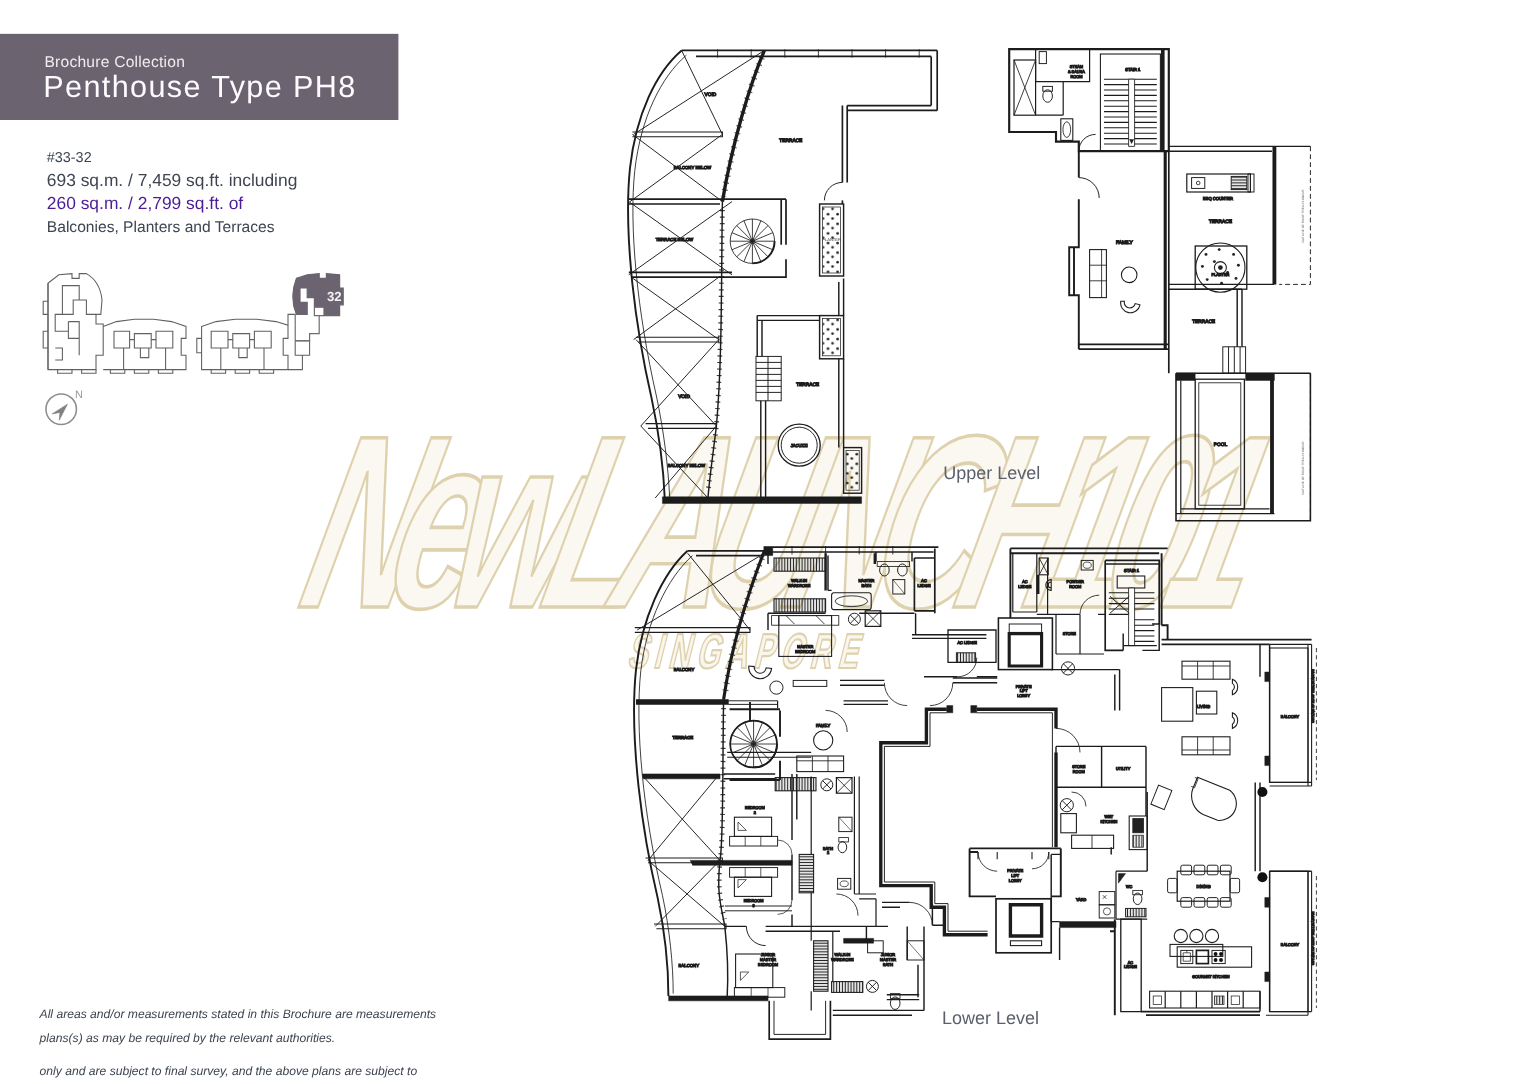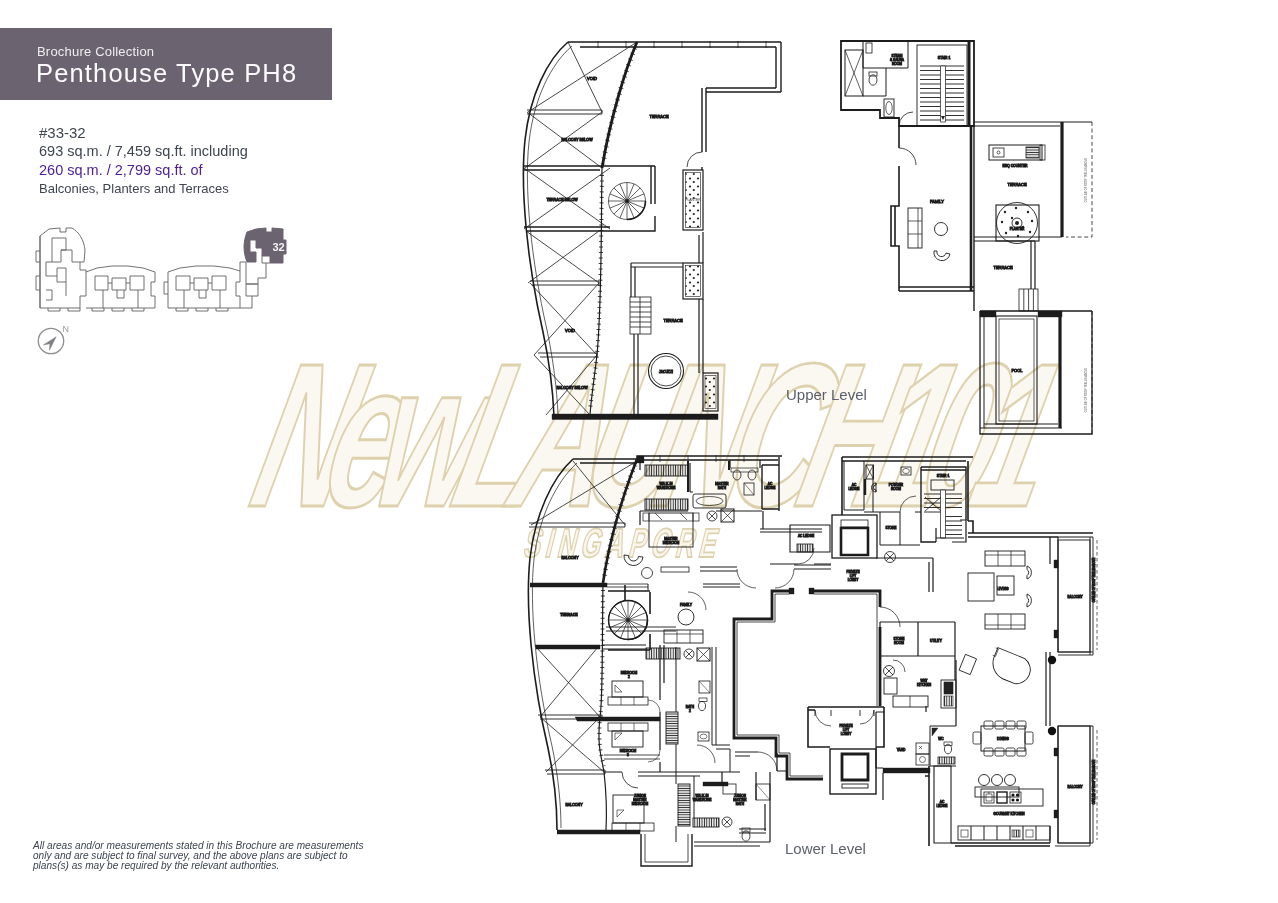--- a/index.html
+++ b/index.html
@@ -17,35 +17,35 @@
     <text x="1066" y="557" font-size="41" font-weight="bold" fill="#faf6ec" stroke="#dbcda5" stroke-width="1.8" letter-spacing="9" transform="scale(0.62,1)" textLength="319">SINGAPORE</text>
   </g>
 </svg>
 
 <div class="abs" style="left:0;top:28px;width:332px;height:72px;background:#6c6370"></div>
 
 <div class="abs" style="left:37px;top:44px;color:#efedf0;font-size:13px;letter-spacing:.2px">Brochure Collection</div>
 
 <div class="abs" style="left:36px;top:59px;color:#fcfbfd;font-size:25.5px;letter-spacing:1.15px">Penthouse Type PH8</div>
 
-<div class="abs" style="left:39px;top:124px;color:#3e4551;font-size:15px">#33-32</div>
+<div class="abs" style="left:39px;top:124px;color:#3e4551;font-size:12px">#33-32</div>
 
 <div class="abs" style="left:39px;top:143px;color:#3e4551;font-size:14.5px">693 sq.m. / 7,459 sq.ft. including</div>
 
 <div class="abs" style="left:39px;top:162px;color:#4c1d95;font-size:14.5px">260 sq.m. / 2,799 sq.ft. of</div>
 
 <div class="abs" style="left:39px;top:181px;color:#3e4551;font-size:13px">Balconies, Planters and Terraces</div>
 
 <div class="abs" style="left:786px;top:386px;color:#5a5f6a;font-size:15px">Upper Level</div>
 
 <div class="abs" style="left:785px;top:840px;color:#5a5f6a;font-size:15px">Lower Level</div>
 
 <div class="abs" style="left:33px;top:840px;color:#3c4450;font-size:10.1px;font-style:italic">All areas and/or measurements stated in this Brochure are measurements</div>
 
-<div class="abs" style="left:33px;top:850px;color:#3c4450;font-size:10.1px;font-style:italic">only and are subject to final survey, and the above plans are subject to</div>
+<div class="abs" style="left:33px;top:888px;color:#3c4450;font-size:10.1px;font-style:italic">only and are subject to final survey, and the above plans are subject to</div>
 
 <div class="abs" style="left:33px;top:860px;color:#3c4450;font-size:10.1px;font-style:italic">plans(s) as may be required by the relevant authorities.</div>
 
 <svg class="abs" style="left:0;top:0" width="1278" height="903" viewBox="0 0 1278 903">
   <g fill="none" stroke="#616161" stroke-width="0.9">
 
     <path d="M40,236 L49,229 L60,228 L60,232 L66,232 L66,228 L72,228 C79,232 84,240 85,250 L84,262 L80,262 L80,270 L86,270 L86,296 L80,296 L80,308 L40,308 Z"></path>
     <path d="M40,236 L40,308 M40,251 L36,251 L36,262 L40,262 M40,276 L36,276 L36,290 L40,290"></path>
 
     <path d="M52,238 L66,238 L66,250 L61,250 L61,262 L52,262 Z M52,262 L46,262 L46,276 L57,276 L57,268 M57,268 L66,268 L66,282 L57,282 L57,276 M61,250 L72,250 L72,262 L80,262 M66,282 L66,296 M46,290 L52,290 L52,300 L46,300"></path>

